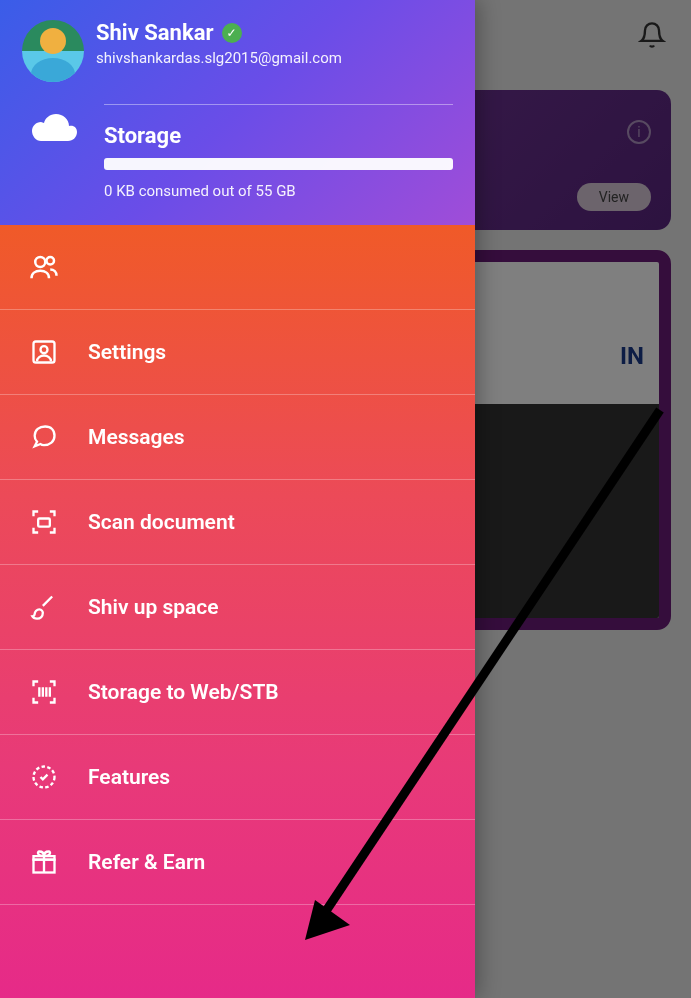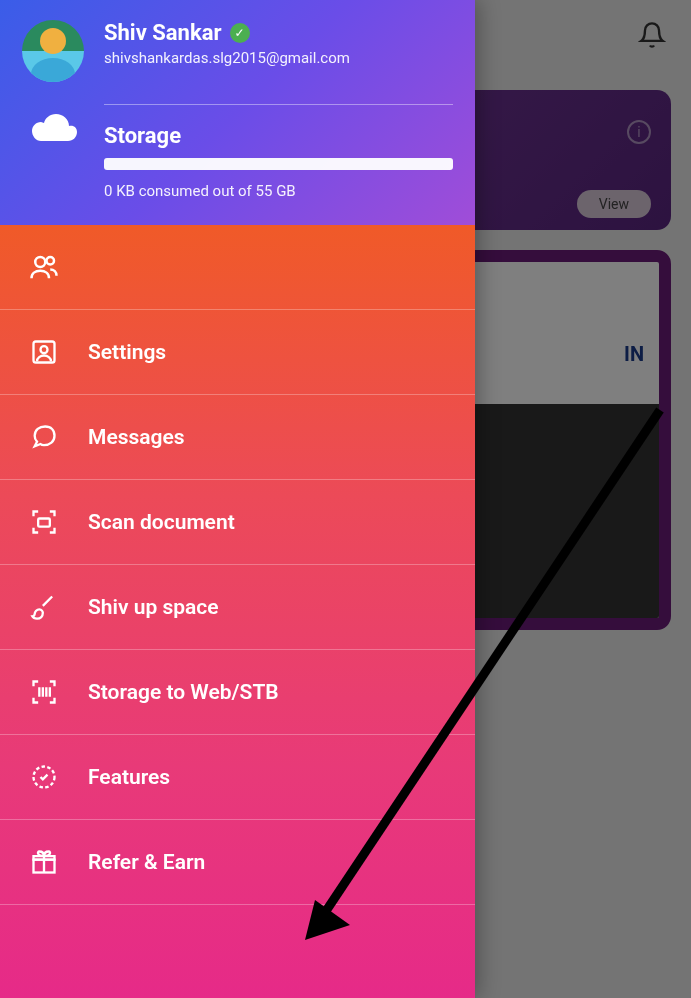--- a/index.html
+++ b/index.html
@@ -4,37 +4,37 @@
   <style>
     * { margin: 0; padding: 0; box-sizing: border-box; }
     body { font-family: -apple-system, BlinkMacSystemFont, 'Segoe UI', Roboto, Arial, sans-serif; width: 691px; height: 998px; overflow: hidden; position: relative; background: #f5f5f5; }
     
     
     .background-content { position: absolute; inset: 0; background: #e8e8e8; }
     .bg-overlay { position: absolute; inset: 0; background: rgba(0,0,0,0.5); z-index: 2; }
     .bg-header { height: 70px; display: flex; justify-content: flex-end; align-items: center; padding: 0 25px; }
     .bg-card-purple { margin: 20px; height: 140px; background: linear-gradient(135deg, #7b3fa0, #5a2580); border-radius: 14px; position: relative; }
     .bg-info-icon { position: absolute; right: 20px; top: 30px; width: 24px; height: 24px; border: 2px solid rgba(255,255,255,0.5); border-radius: 50%; display: flex; align-items: center; justify-content: center; color: rgba(255,255,255,0.5); font-size: 14px; }
-    .bg-view-btn { position: absolute; right: 20px; bottom: 12px; background: #d8c8d8; padding: 6px 22px; border-radius: 18px; font-size: 14px; color: #444; }
+    .bg-view-btn { position: absolute; right: 20px; bottom: 19px; background: #d8c8d8; padding: 6px 22px; border-radius: 18px; font-size: 14px; color: #444; }
     .bg-cards-row { display: flex; gap: 20px; margin: 20px; height: 380px; }
     .bg-card-left { flex: 1; background: linear-gradient(180deg, #8a3fa0, #5eb0d0); border-radius: 14px; position: relative; overflow: hidden; }
     .bg-card-right { flex: 1; background: #fff; border: 12px solid #6a1b78; border-radius: 14px; position: relative; overflow: hidden; }
     .bg-laptop { position: absolute; bottom: 0; right: 0; width: 100%; height: 60%; background: #333; border-top-left-radius: 8px; }
-    .bg-in-text { position: absolute; top: 80px; right: 15px; font-weight: bold; color: #1a3a8a; font-size: 20px; }
+    .bg-in-text { position: absolute; top: 80px; right: 15px; font-weight: bold; color: #1a3a8a; font-size: 24px; }
     .bg-bottom-cards { display: flex; gap: 20px; margin: 20px; height: 200px; }
     .bg-promo { flex: 1; background: #e63950; border-radius: 50%; width: 160px; height: 160px; display: flex; flex-direction: column; align-items: center; justify-content: center; color: #fff; margin-left: auto; }
     .bg-upto { font-size: 16px; font-weight: 600; }
     .bg-50gb { font-size: 32px; font-weight: 800; line-height: 1; }
     .bg-storage-text { font-size: 14px; font-weight: 600; letter-spacing: 1px; }
     
     
     .drawer { position: absolute; left: 0; top: 0; width: 475px; height: 100%; z-index: 10; display: flex; flex-direction: column; box-shadow: 4px 0 20px rgba(0,0,0,0.3); }
     
     .drawer-header { background: linear-gradient(135deg, #3a5de8 0%, #6a4de8 50%, #a04dd8 100%); padding: 20px 22px 25px; }
-    .profile-row { display: flex; align-items: flex-start; gap: 20px; margin-bottom: 22px; }
+    .profile-row { display: flex; align-items: flex-start; gap: 12px; margin-bottom: 22px; }
     .avatar { width: 62px; height: 62px; border-radius: 50%; background: linear-gradient(180deg, #2a8a5e 50%, #5ac8e8 50%); position: relative; overflow: hidden; flex-shrink: 0; }
     .avatar::before { content: ''; position: absolute; top: 8px; left: 50%; transform: translateX(-50%); width: 26px; height: 26px; border-radius: 50%; background: #f0b040; }
     .avatar::after { content: ''; position: absolute; bottom: -8px; left: 50%; transform: translateX(-50%); width: 44px; height: 32px; border-radius: 50% 50% 0 0; background: #3aa8d8; }
     .profile-info { flex: 1; }
     .user-name-row { display: flex; align-items: center; gap: 8px; }
     .user-name { color: #fff; font-size: 22px; font-weight: 700; }
     .verified-badge { width: 20px; height: 20px; background: #4caf50; border-radius: 50%; display: flex; align-items: center; justify-content: center; color: #fff; font-size: 12px; }
     .user-email { color: rgba(255,255,255,0.92); font-size: 15px; margin-top: 4px; }
     
     .storage-section { display: flex; align-items: flex-start; gap: 20px; }

